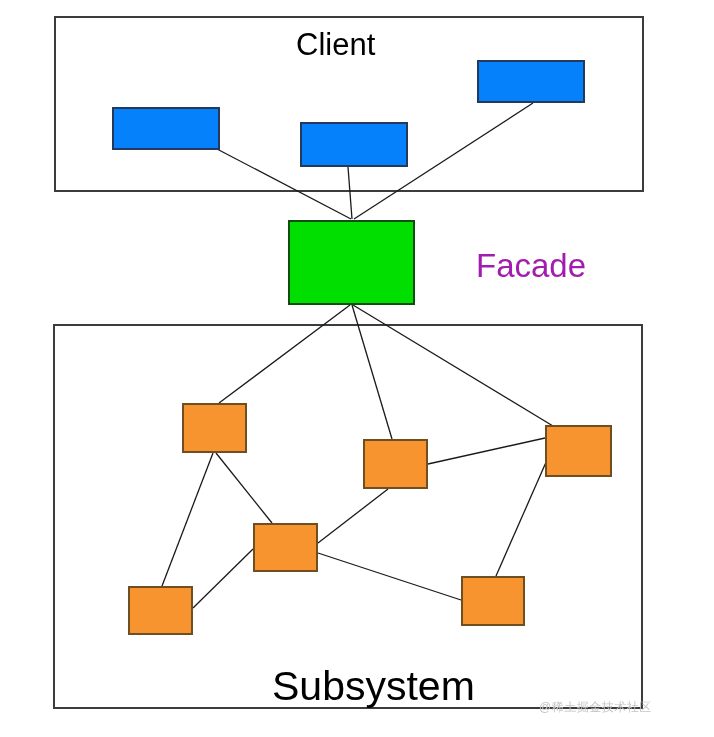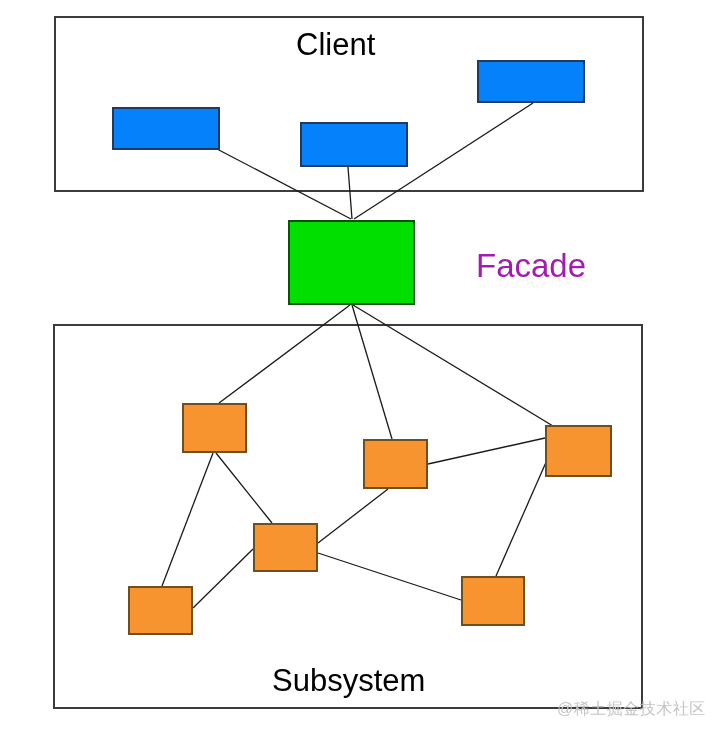--- a/index.html
+++ b/index.html
@@ -25,21 +25,21 @@
     background: transparent;
     box-sizing: border-box;
   }
   .frame-label {
     position: absolute;
     color: #000000;
     white-space: nowrap;
     line-height: 1.1;
   }
   #client-label   { left: 296px; top: 28px;  font-size: 31px; }
-  #subsystem-label{ left: 272px; top: 664px; font-size: 31px; }
+  #subsystem-label{ left: 272px; top: 664px; font-size: 41px; }
   #facade-label   { left: 476px; top: 247px; font-size: 33px; color:#a21caf; position:absolute; white-space:nowrap; }
   .node {
     position: absolute;
     box-sizing: border-box;
   }
   .node.client {
     background: var(--client-fill, #0681fc);
     border: 2px solid var(--client-border, #233a5c);
   }
   .node.subsystem {
@@ -51,23 +51,23 @@
     border: 2px solid var(--facade-border, #0d4d0d);
   }
   #edge-layer {
     position: absolute;
     left: 0; top: 0;
     width: 714px; height: 737px;
     pointer-events: none;
   }
   #watermark {
     position: absolute;
-    left: 557px;
+    left: 539px;
     top: 699px;
-    font-size: 16px;
+    font-size: 12px;
     letter-spacing: 0.5px;
     color: var(--watermark-color, #c4c4c4);
     white-space: nowrap;
   }
 </style>
 </head>
 <body>
 
 <div class="stage">
 

